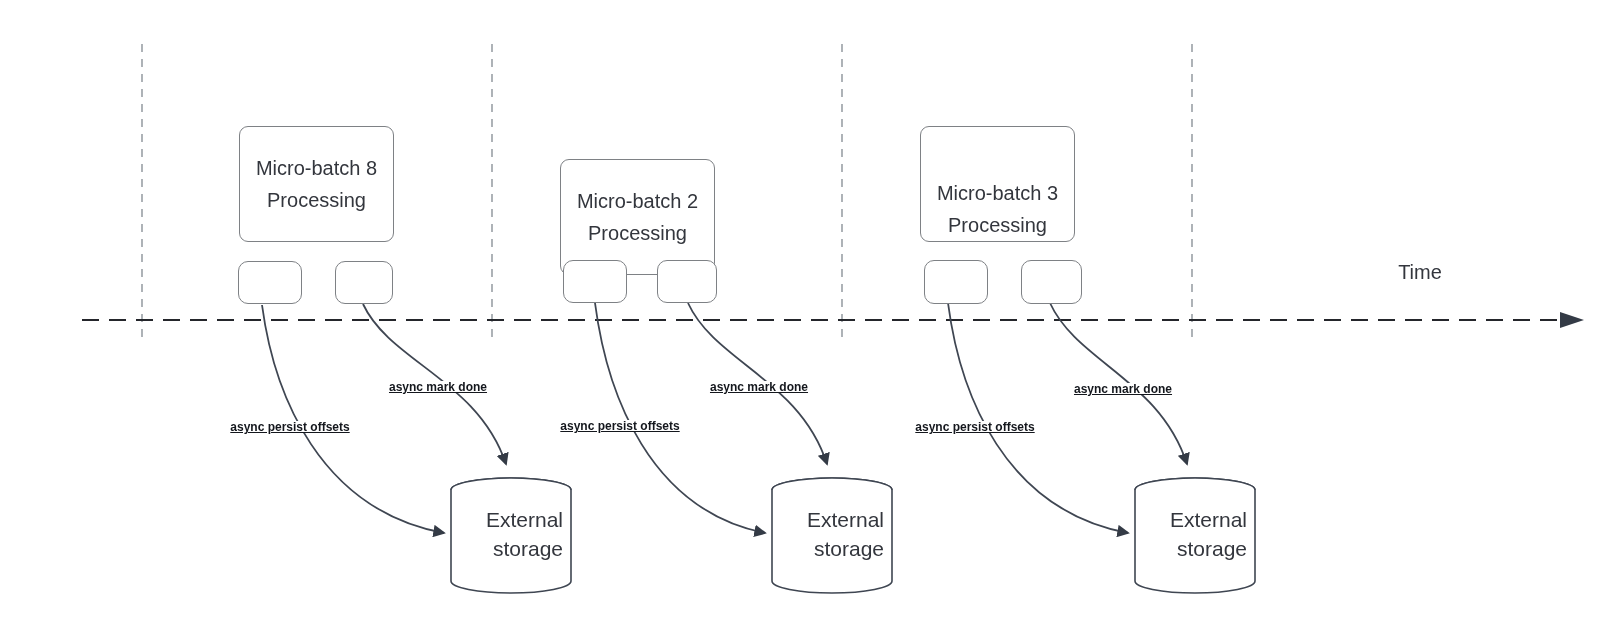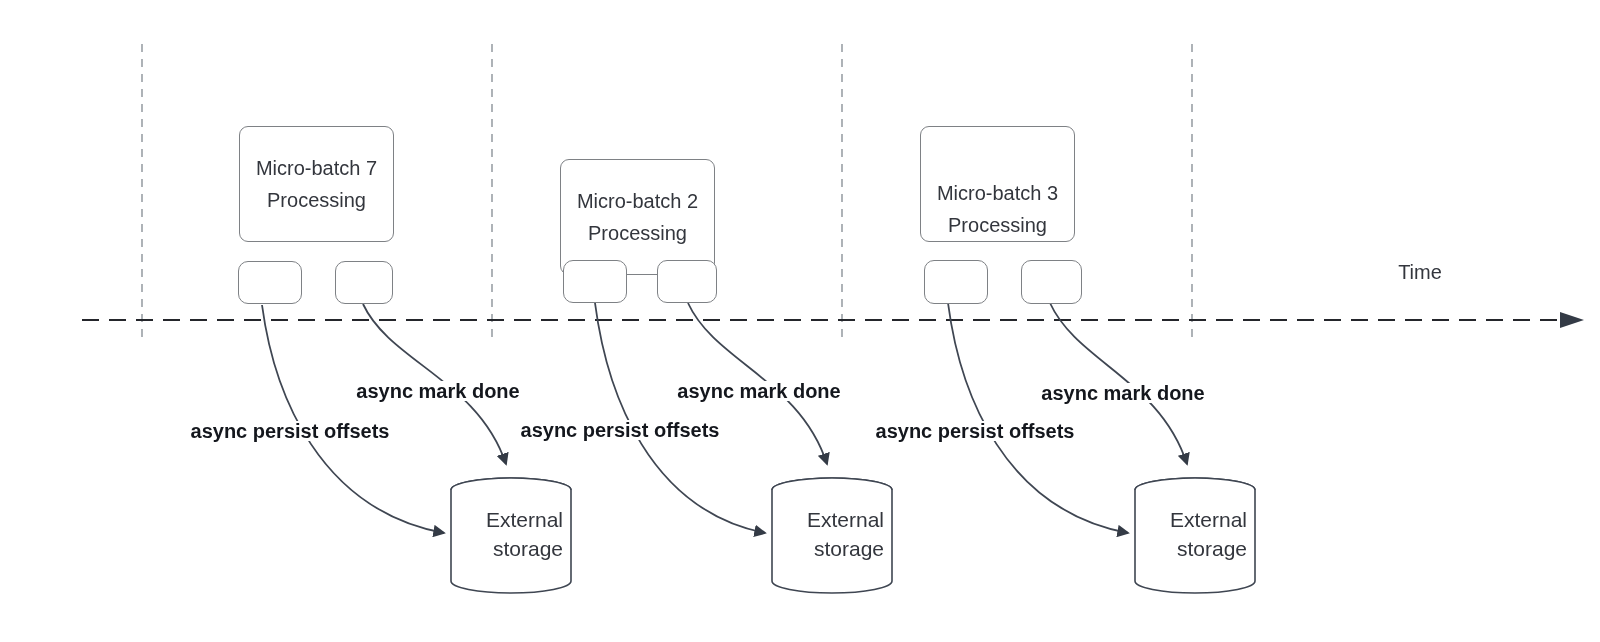--- a/index.html
+++ b/index.html
@@ -59,27 +59,28 @@
   .task-1a { left: 238px; top: 261px; width: 64px; }
   .task-1b { left: 335px; top: 261px; width: 58px; }
   .task-2a { left: 563px; top: 260px; width: 64px; }
   .task-2b { left: 657px; top: 260px; width: 60px; }
   .task-3a { left: 924px; top: 260px; width: 64px; height: 44px; }
   .task-3b { left: 1021px; top: 260px; width: 61px; height: 44px; }
 
   .edge-label {
     position: absolute;
     transform: translateX(-50%);
-    font-size: 20px;
+    font-size: 12px;
     font-weight: 700;
     color: var(--label);
     background: var(--bg);
     padding: 0 3px;
     white-space: nowrap;
     line-height: 1.0;
+    text-decoration: underline;
   }
   .persist-1 { left: 290px; top: 421px; }
   .persist-2 { left: 620px; top: 420px; }
   .persist-3 { left: 975px; top: 421px; }
   .markdone-1 { left: 438px; top: 381px; }
   .markdone-2 { left: 759px; top: 381px; }
   .markdone-3 { left: 1123px; top: 383px; }
 
   .storage-label {
     position: absolute;
@@ -148,21 +149,21 @@
       <path class="cyl" d="M 772 490 L 772 581 A 60 12 0 0 0 892 581 L 892 490 A 60 12 0 0 0 772 490 Z"></path>
       <path class="cyl" d="M 772 490 A 60 12 0 0 1 892 490"></path>
     </g>
     <g>
       <path class="cyl" d="M 1135 490 L 1135 581 A 60 12 0 0 0 1255 581 L 1255 490 A 60 12 0 0 0 1135 490 Z"></path>
       <path class="cyl" d="M 1135 490 A 60 12 0 0 1 1255 490"></path>
     </g>
   </svg>
 
   <div class="batch-box box-1">
-    <div class="box-label">Micro-batch 7
+    <div class="box-label">Micro-batch 8
 Processing</div>
   </div>
   <div class="task-box task-1a"></div>
   <div class="task-box task-1b"></div>
   <div class="edge-label persist-1">async persist offsets</div>
   <div class="edge-label markdone-1">async mark done</div>
   <div class="storage-label storage-1">External storage</div>
 
   <div class="batch-box box-2">
     <div class="box-label">Micro-batch 2

